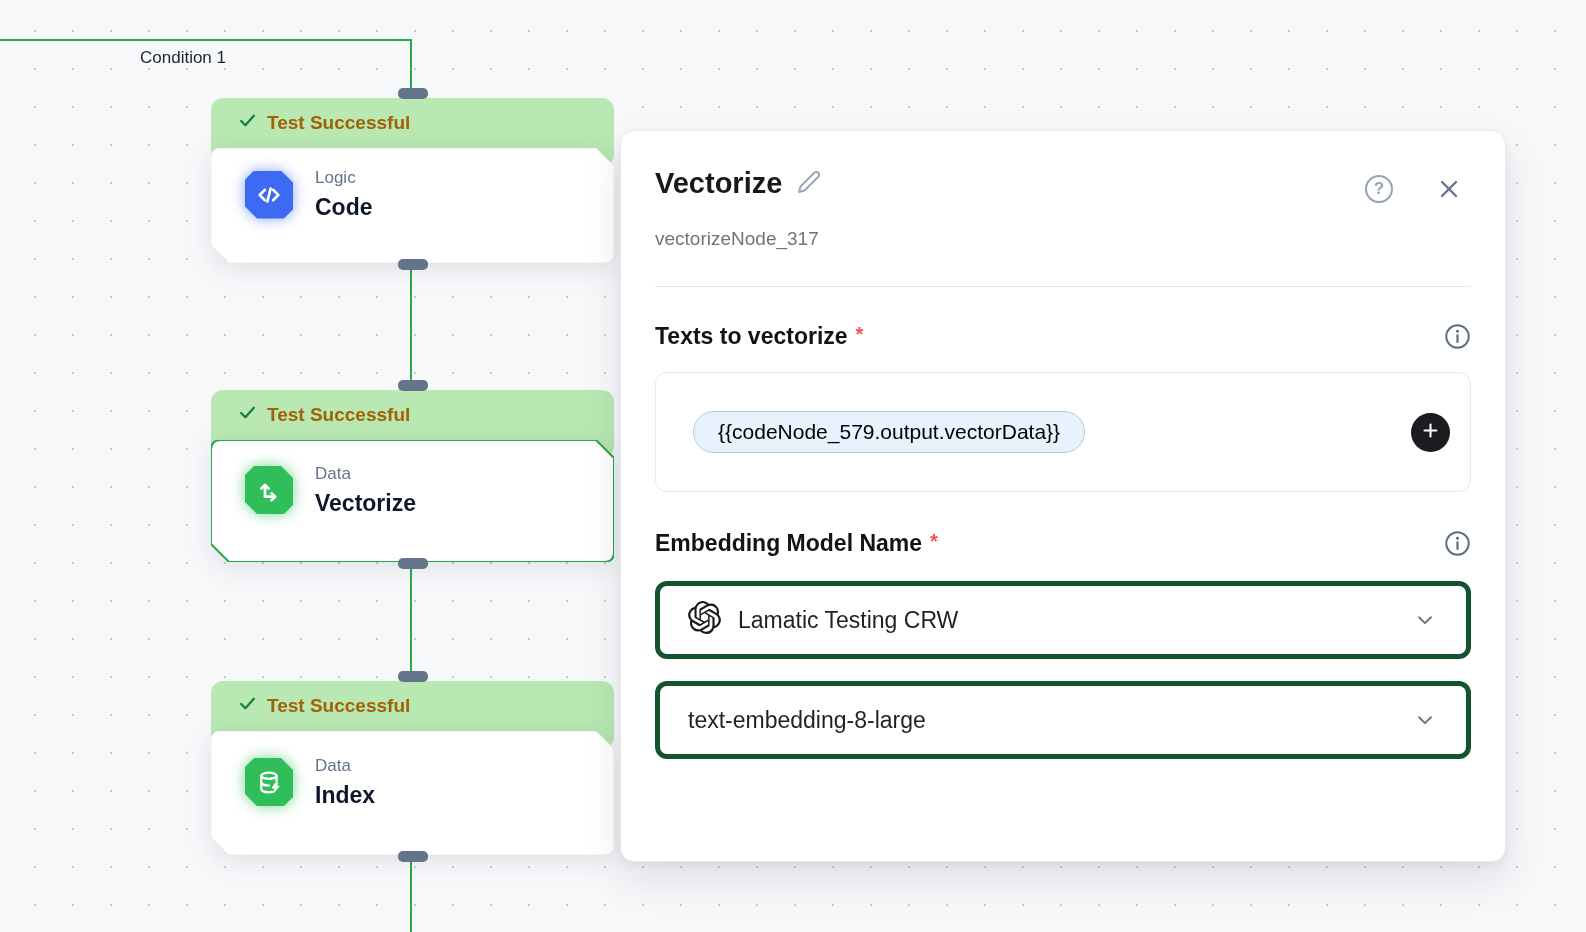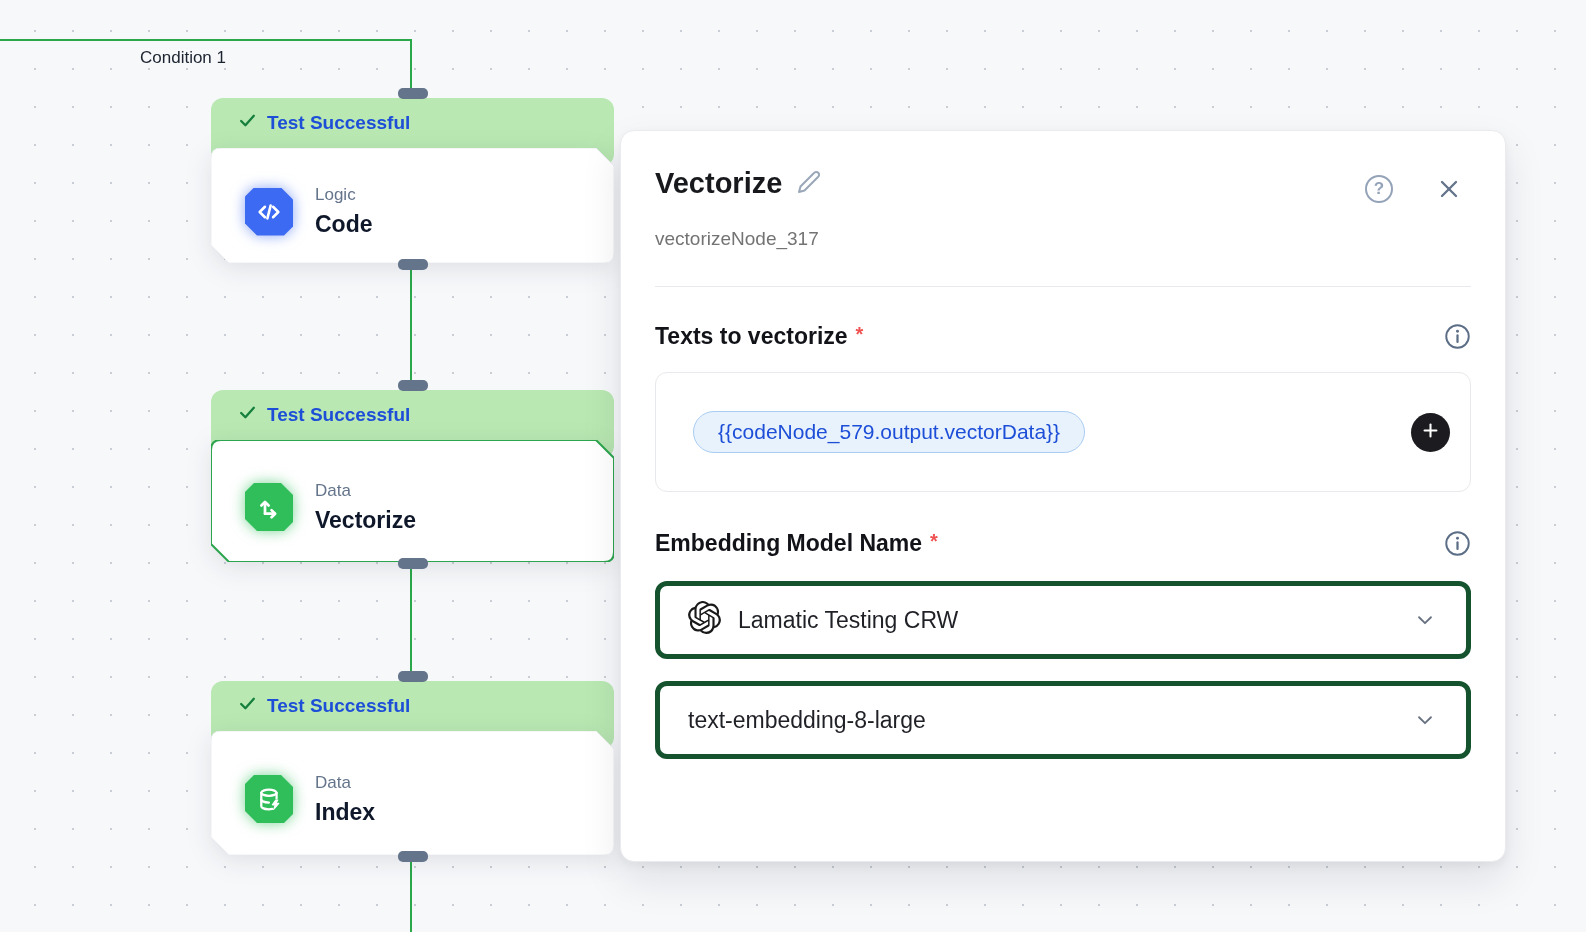--- a/index.html
+++ b/index.html
@@ -14,23 +14,23 @@
     background-size:38px 38px; background-position:16px 12px;
     overflow:hidden;
   }
   .edge-h { position:absolute; left:0; top:39px; width:412px; height:2px; background:#2ba84a; z-index:1; }
   .edge-v { position:absolute; left:410px; top:39px; width:2px; height:893px; background:#2ba84a; z-index:1; }
   .condition-label { position:absolute; left:140px; top:48px; font-size:17px; color:#1c2430; z-index:2; }
 
   
   .node { position:absolute; left:211px; width:403px; z-index:2; }
   .node-header { position:absolute; left:0; top:0; right:0; height:68px; background:#b9e8b2; border-radius:12px 12px 12px 0; }
-  .node-header-inner { position:absolute; left:0; top:0; right:0; height:50px; display:flex; align-items:center; padding-left:27px; gap:10px; color:#1d4ed8; font-size:19px; font-weight:700; }
+  .node-header-inner { position:absolute; left:0; top:0; right:0; height:50px; display:flex; align-items:center; padding-left:27px; gap:10px; color:#a16207; font-size:19px; font-weight:700; }
   .node-body-svg { position:absolute; left:0; top:50px; filter:drop-shadow(0 6px 12px rgba(15,23,42,.10)); }
-  .node-content { position:absolute; left:0; top:56px; right:0; display:flex; align-items:center; padding-left:34px; gap:22px; }
+  .node-content { position:absolute; left:0; top:39px; right:0; display:flex; align-items:center; padding-left:34px; gap:22px; }
   .tile-glow { display:inline-flex; }
   .glow-blue  { filter:drop-shadow(0 0 7px rgba(61,106,242,.60)); }
   .glow-green { filter:drop-shadow(0 0 7px rgba(47,190,90,.65)); }
   .tile {
     width:48px; height:48px; display:flex; align-items:center; justify-content:center;
     clip-path:polygon(9px 0,36px 0,48px 12px,48px 39px,39px 48px,12px 48px,0 36px,0 9px);
   }
   .tile.blue  { background:#3d6af2; }
   .tile.green { background:#2fbe5a; }
   .node-texts .cat  { font-size:17px; color:#64748b; margin-bottom:6px; }
@@ -57,21 +57,21 @@
 
   .section-row { display:flex; justify-content:space-between; align-items:center; margin-top:36px; }
   .section-label { font-size:23px; font-weight:700; color:#111318; }
   .req { color:#f05252; margin-left:8px; font-size:20px; position:relative; top:-3px; font-weight:700; }
   .info-icon { display:inline-flex; cursor:pointer; }
 
   .texts-box { margin-top:22px; height:120px; border:1px solid #e7e9ec; border-radius:12px; display:flex; align-items:center; padding:0 20px 0 37px; }
   .var-pill {
     height:42px; display:inline-flex; align-items:center; padding:0 24px;
     background:#e8f2fd; border:1.5px solid #a9cdf3; border-radius:22px;
-    color:#1d4ed8; font-size:21px; cursor:pointer;
+    color:#000000; font-size:21px; cursor:pointer;
   }
   .add-btn { margin-left:auto; width:39px; height:39px; border-radius:50%; background:#1c1c20; border:none; display:flex; align-items:center; justify-content:center; cursor:pointer; }
 
   .section2-row { margin-top:38px; }
   .select {
     margin-top:24px; height:78px; border:5px solid #14532d; border-radius:12px;
     display:flex; align-items:center; padding:0 30px 0 28px; gap:17px;
     font-size:23px; color:#1f2126; cursor:pointer; background:#fff;
   }
   .select.second { margin-top:22px; }

